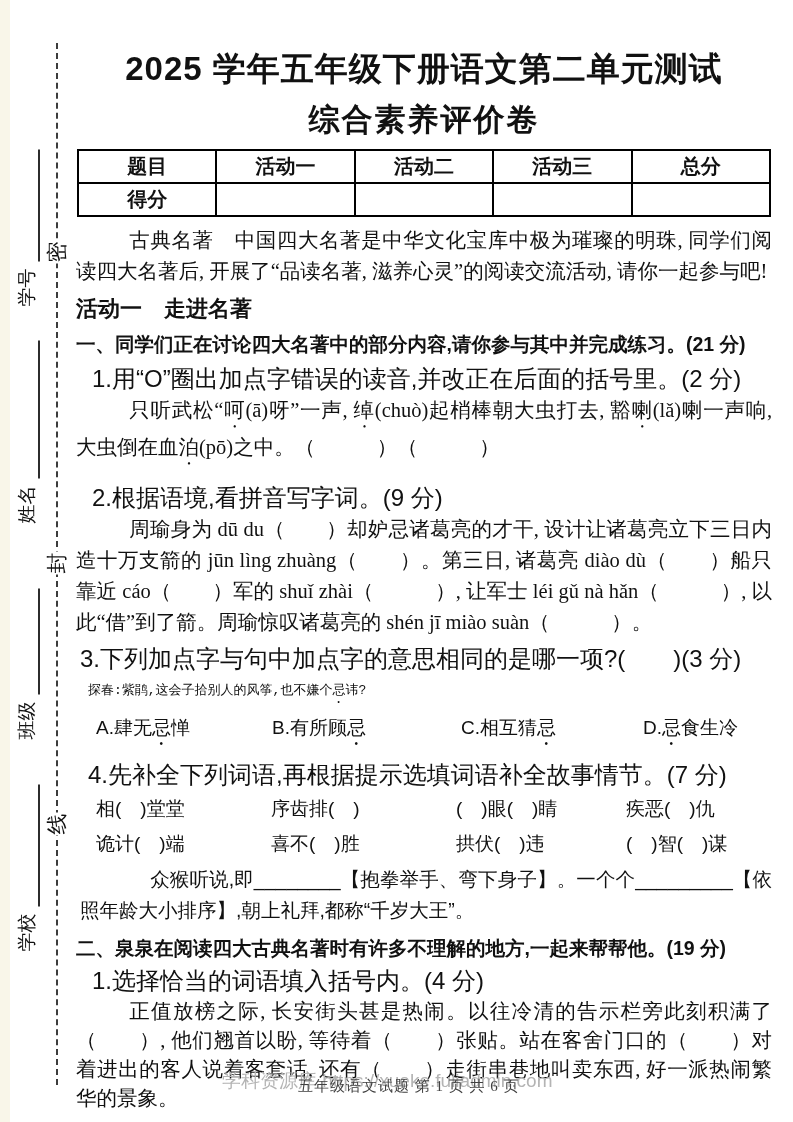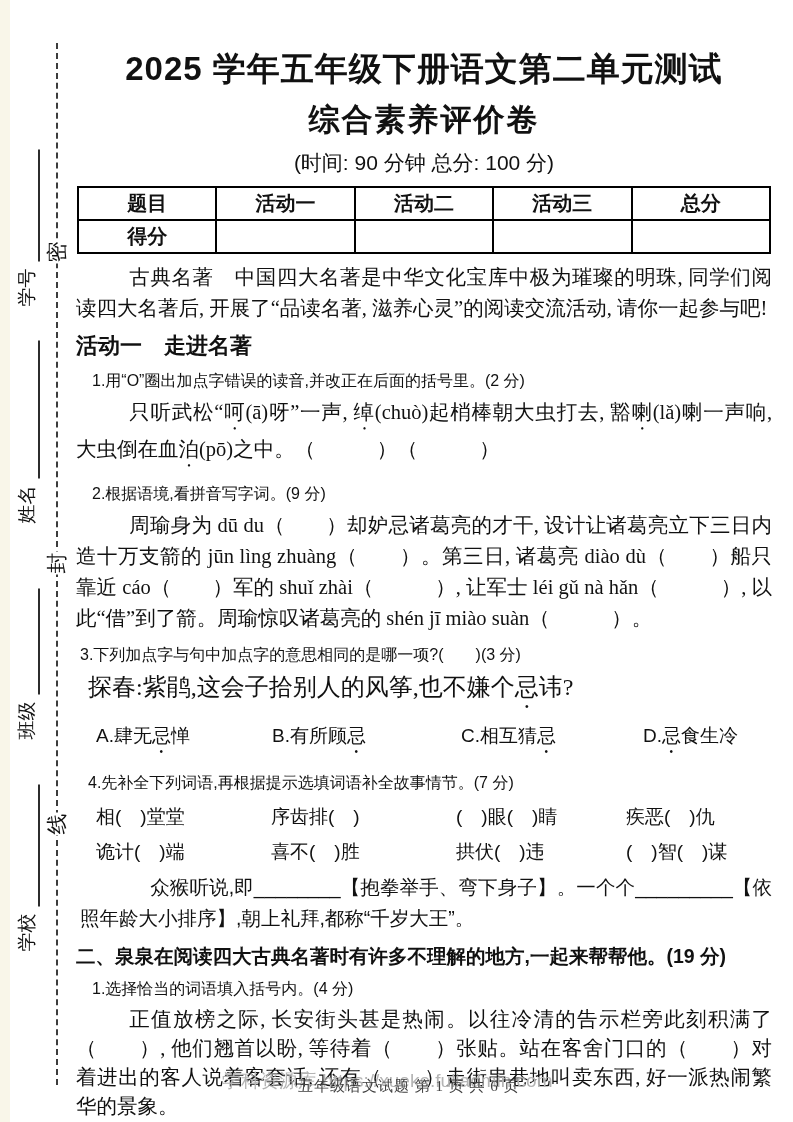--- a/index.html
+++ b/index.html
@@ -27,22 +27,22 @@
   table.score{width:694px;margin:9px 0 0 1px;border-collapse:collapse;
       font-family:"Liberation Sans",sans-serif;font-weight:700;font-size:20px;}
   table.score td{border:2px solid #000;height:31px;text-align:center;width:20%;padding:0;}
 
   .kai{margin:6px 0 0;font-size:20.5px;line-height:31px;text-align:justify;text-indent:2.6em;
        font-family:"Liberation Serif",serif;}
   .heading2{margin:7px 0 0;font-family:"Liberation Sans",sans-serif;
        font-weight:700;font-size:22px;line-height:30px;}
   .sect{margin:5px 0 0;font-family:"Liberation Sans",sans-serif;font-weight:700;
        font-size:19.5px;line-height:30px;}
-  .stem{margin:5px 0 0 16px;font-family:"Liberation Sans",sans-serif;font-size:16px;line-height:29px;}
-  .plainline{margin:3px 0 0 12px;font-family:Liberation Serif, serif;font-size:24px;line-height:30px;}
+  .stem{margin:5px 0 0 16px;font-family:"Liberation Sans",sans-serif;font-size:24px;line-height:29px;}
+  .plainline{margin:3px 0 0 12px;font-family:Liberation Mono, monospace;font-size:13px;line-height:30px;}
   .opts4{display:grid;grid-template-columns:176px 189px 182px auto;margin:7px 0 0 20px;
        font-family:"Liberation Sans",sans-serif;font-size:19px;line-height:30px;}
   .wrow{display:grid;grid-template-columns:175px 185px 170px auto;margin:4px 0 0 20px;
        font-family:"Liberation Sans",sans-serif;font-size:19px;line-height:31px;}
   .q4sent{margin:5px 0 0 4px;font-family:"Liberation Sans",sans-serif;font-size:19.5px;
        line-height:31px;text-indent:3.6em;text-align:justify;}
 
   .dot{text-emphasis:filled dot;text-emphasis-position:under right;
        -webkit-text-emphasis:filled dot;-webkit-text-emphasis-position:under;}
 
@@ -75,21 +75,20 @@
     <span class="sb" style="width:106px"></span>
   </div>
   <div class="seal-field" style="top:868px">
     <span>学校</span>
     <span class="sb" style="width:122px"></span>
   </div>
 
   <div class="content">
     <h1 class="t1">2025 学年五年级下册语文第二单元测试</h1>
     <h1 class="t2">综合素养评价卷</h1>
-    <div class="sub">(时间: 90 分钟 总分: 100 分)</div>
 
     <table class="score">
       <tbody>
       <tr>
         <td>题目</td>
         <td>活动一</td>
         <td>活动二</td>
         <td>活动三</td>
         <td>总分</td>
       </tr>
@@ -100,25 +99,26 @@
         <td></td>
         <td></td>
       </tr>
       </tbody>
     </table>
 
     <p class="kai" style="margin-top:8px">古典名著　中国四大名著是中华文化宝库中极为璀璨的明珠, 同学们阅读四大名著后, 开展了“品读名著, 滋养心灵”的阅读交流活动, 请你一起参与吧!</p>
 
     <h2 class="heading2">活动一　走进名著</h2>
 
+    <p class="sect">一、同学们正在讨论四大名著中的部分内容,请你参与其中并完成练习。(21 分)</p>
 
     <p class="stem">1.用“O”圈出加点字错误的读音,并改正在后面的括号里。(2 分)</p>
     <p class="kai" style="margin-top:2px"><span>只听武松“</span><span class="dot">呵</span><span>(ā)呀”一声, </span><span class="dot">绰</span><span>(chuò)起梢棒朝大虫打去, 豁</span><span class="dot">喇</span><span>(lǎ)喇一声响, 大虫倒在血</span><span class="dot">泊</span><span>(pō)之中。（　　　）（　　　）</span></p>
 
-    <p class="stem" style="margin-top:8px">2.根据语境,看拼音写字词。(9 分)</p>
+    <p class="stem" style="margin-top:14px">2.根据语境,看拼音写字词。(9 分)</p>
     <p class="kai" style="margin-top:2px">周瑜身为 dū du（　　）却妒忌诸葛亮的才干, 设计让诸葛亮立下三日内造十万支箭的 jūn lìng zhuàng（　　）。第三日, 诸葛亮 diào dù（　　）船只靠近 cáo（　　）军的 shuǐ zhài（　　　）, 让军士 léi gǔ nà hǎn（　　　）, 以此“借”到了箭。周瑜惊叹诸葛亮的 shén jī miào suàn（　　　）。</p>
 
     <p class="stem" style="margin-left:4px;margin-top:6px">3.下列加点字与句中加点字的意思相同的是哪一项?(　　)(3 分)</p>
     <p class="plainline"><span>探春:紫鹃,这会子拾别人的风筝,也不嫌个</span><span class="dot">忌</span><span>讳?</span></p>
     <div class="opts4">
       <span><span>A.肆无</span><span class="dot">忌</span><span>惮</span></span>
       <span><span>B.有所顾</span><span class="dot">忌</span></span>
       <span><span>C.相互猜</span><span class="dot">忌</span></span>
       <span><span>D.</span><span class="dot">忌</span><span>食生冷</span></span>
     </div>

